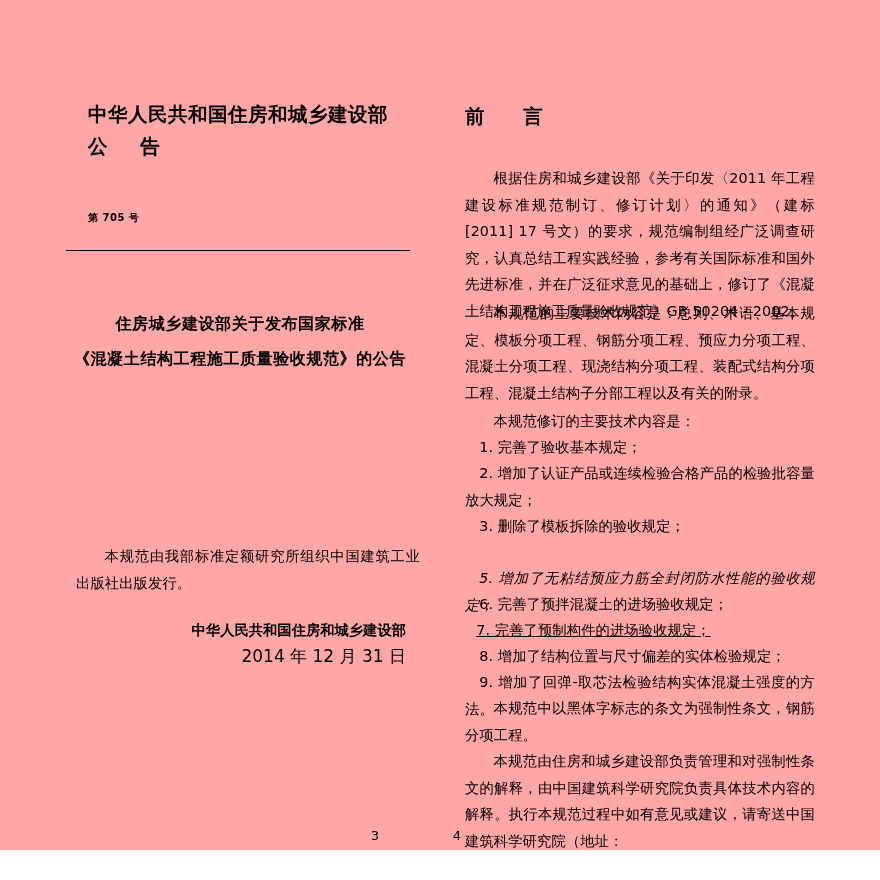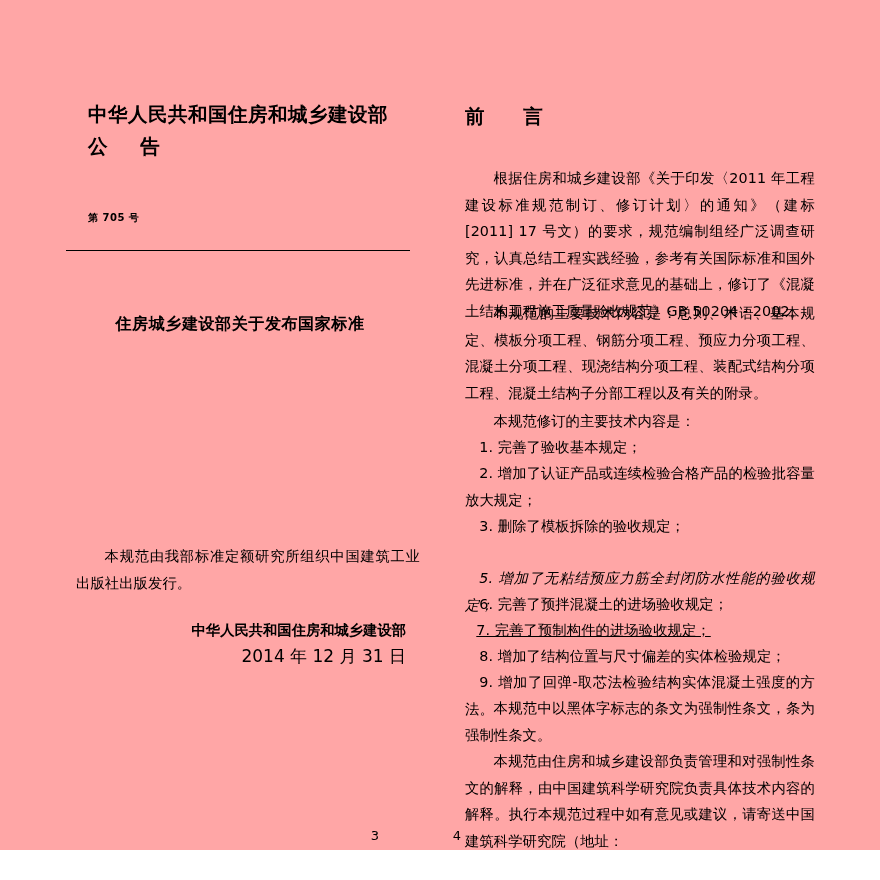--- a/index.html
+++ b/index.html
@@ -126,20 +126,21 @@
     <div class="blk hdr-main" style="left:88px; top:100px;">中华人民共和国住房和城乡建设部</div>
 
     <div class="blk hdr-sub" style="left:88px; top:132px;">公  告</div>
 
     <div class="blk doc-number" style="left:88px; top:211px;">第 705 号</div>
 
     <div class="rule" style="left:66px; top:250px; width:344px;"></div>
 
     <div class="blk title-line" style="left:60px; top:310px; width:360px;">住房城乡建设部关于发布国家标准</div>
 
+    <div class="blk title-line" style="left:48px; top:345px; width:384px;">《混凝土结构工程施工质量验收规范》的公告</div>
 
 
     <div class="blk body-p" style="left:76px; top:543px; width:344px;">本规范由我部标准定额研究所组织中国建筑工业出版社出版发行。</div>
 
     <div class="blk sig" style="left:76px; top:617px; width:330px;">中华人民共和国住房和城乡建设部</div>
 
     <div class="blk sig-date" style="left:76px; top:643px; width:330px;">2014 年 12 月 31 日</div>
 
     <div class="folio" style="left:360px; top:828px;">3</div>
   </div>
@@ -164,20 +165,20 @@
     <div class="blk body-p indent1" style="left:25px; top:565px; width:350px;font-style:italic;">5. 增加了无粘结预应力筋全封闭防水性能的验收规定；</div>
 
     <div class="blk body-p indent1" style="left:25px; top:591px; width:350px;">6. 完善了预拌混凝土的进场验收规定；</div>
 
     <div class="blk body-p indent1" style="left:22px; top:617px; width:350px;text-decoration:underline;">7. 完善了预制构件的进场验收规定；</div>
 
     <div class="blk body-p indent1" style="left:25px; top:643px; width:350px;">8. 增加了结构位置与尺寸偏差的实体检验规定；</div>
 
     <div class="blk body-p indent1" style="left:25px; top:669px; width:350px;">9. 增加了回弹-取芯法检验结构实体混凝土强度的方法。</div>
 
-    <div class="blk body-p" style="left:25px; top:695px; width:350px;">本规范中以黑体字标志的条文为强制性条文，条为强制性条文。</div>
+    <div class="blk body-p" style="left:25px; top:695px; width:350px;">本规范中以黑体字标志的条文为强制性条文，钢筋分项工程。</div>
 
     <div class="blk body-p" style="left:25px; top:748px; width:350px;">本规范由住房和城乡建设部负责管理和对强制性条文的解释，由中国建筑科学研究院负责具体技术内容的解释。执行本规范过程中如有意见或建议，请寄送中国建筑科学研究院（地址：</div>
 
     <div class="folio" style="left:2px; top:828px;">4</div>
   </div>
 
 </div>
 
 </body></html>

